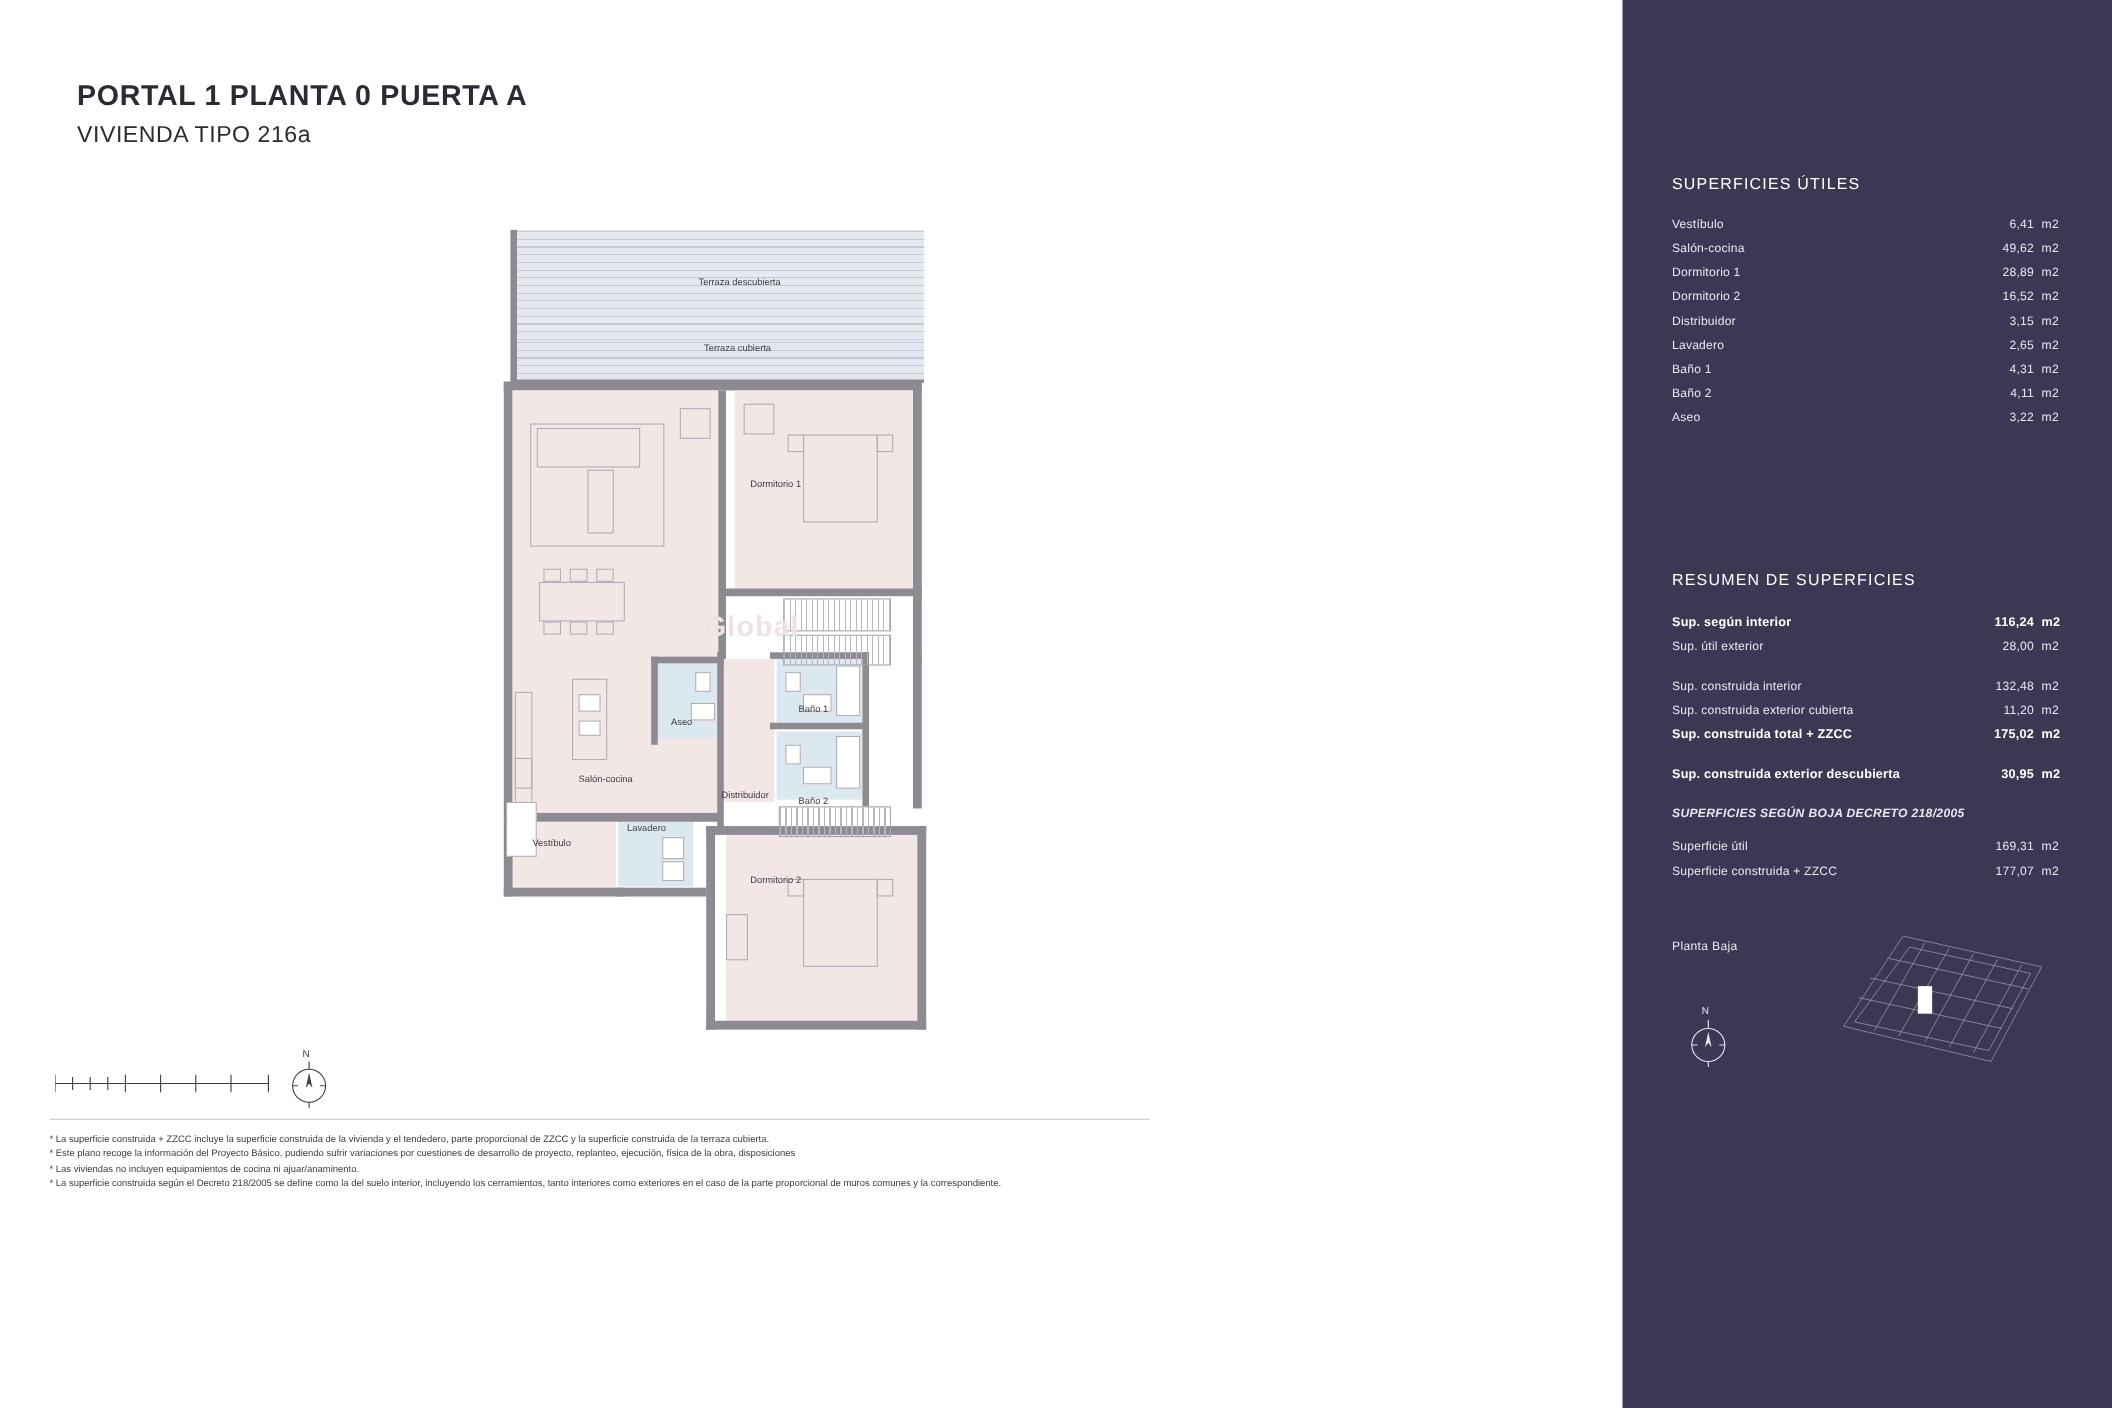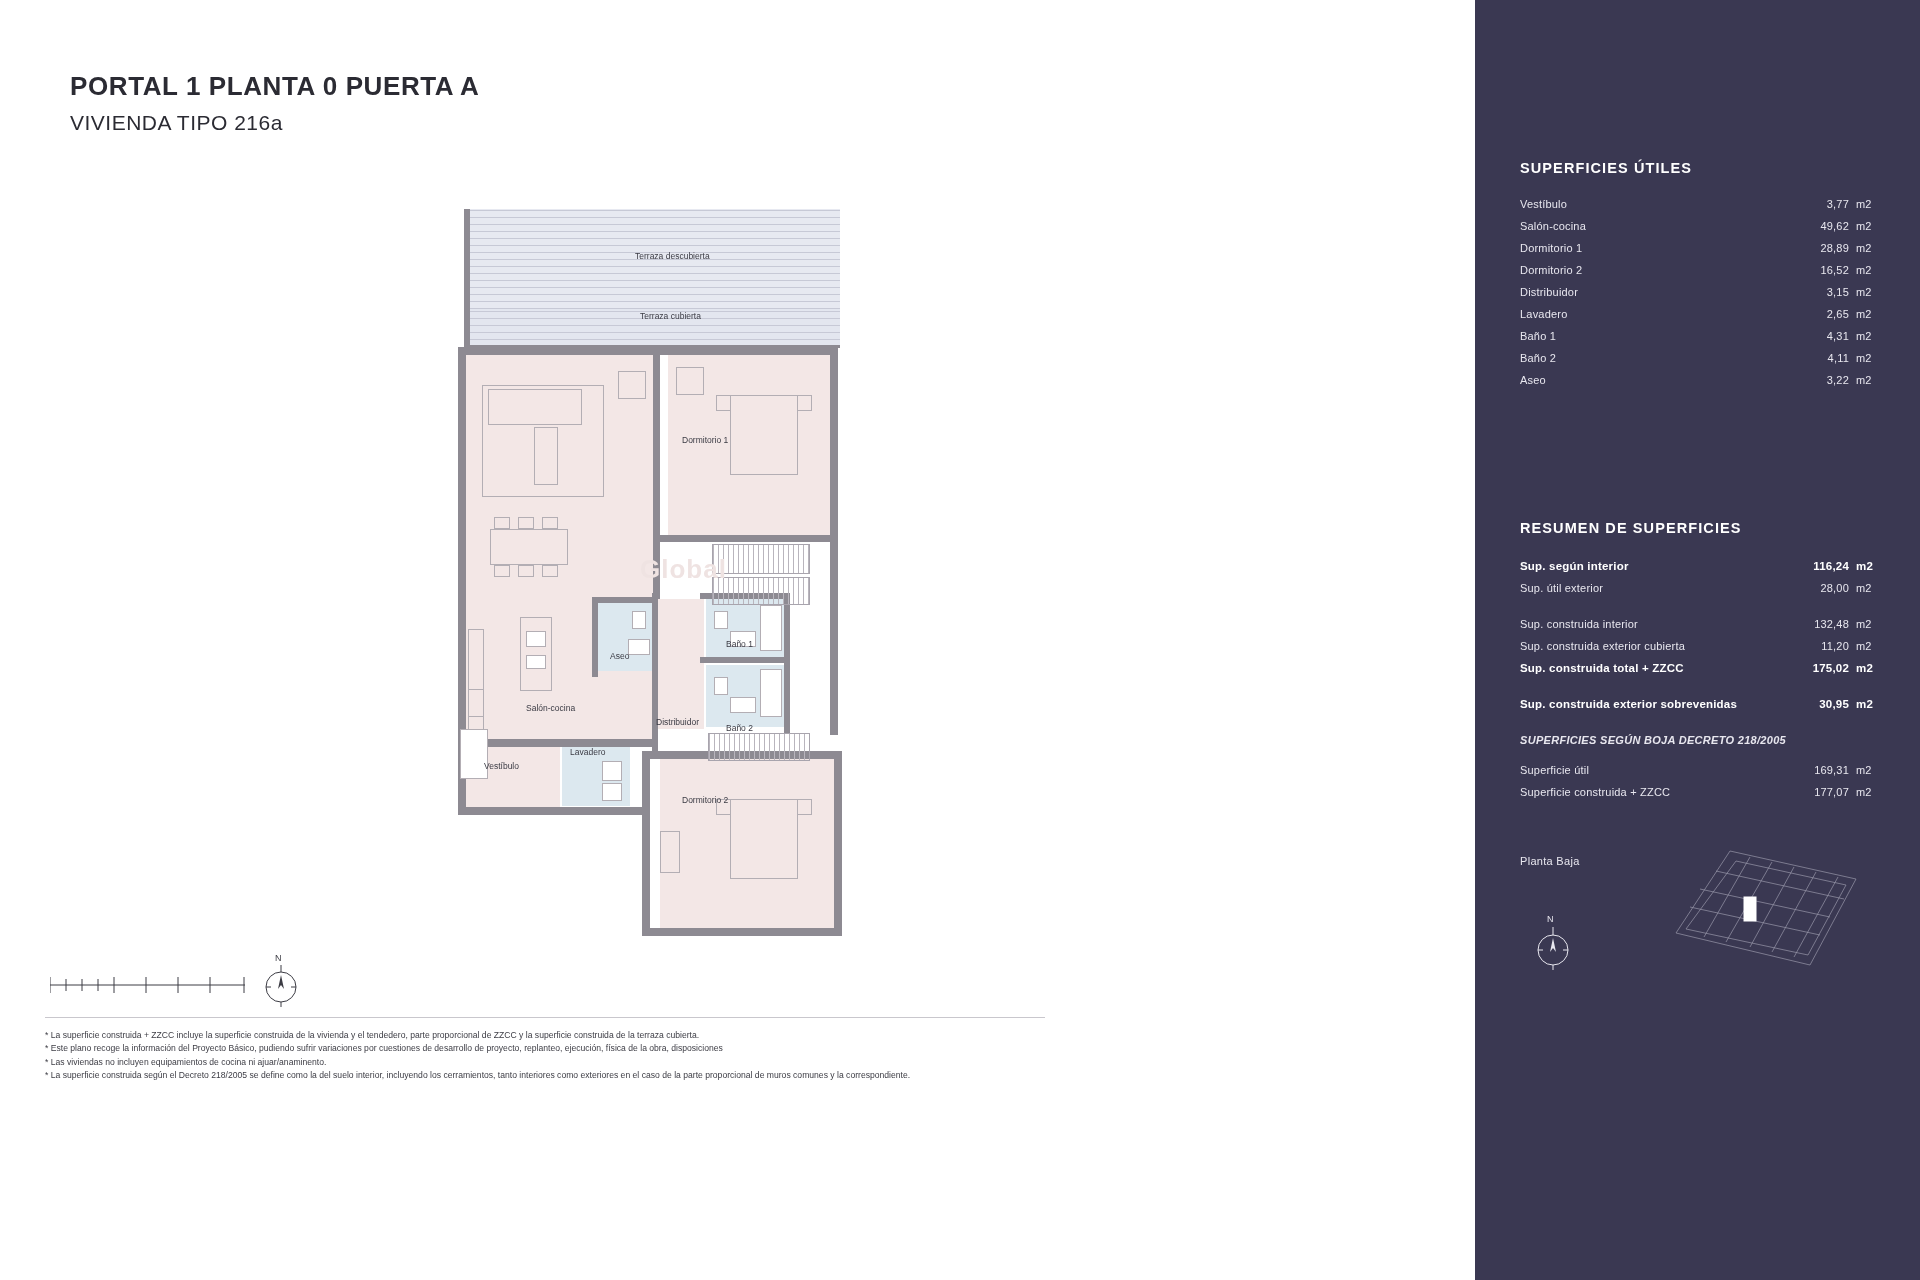--- a/index.html
+++ b/index.html
@@ -12,21 +12,21 @@
   }
   
   .sheet{position:absolute;left:0;top:16px;width:1475px;height:1280px;background:#fff;margin-top:33px;}
   .title-block{position:absolute;left:70px;top:22px;}
   .title-main{font-size:26px;font-weight:bold;letter-spacing:.6px;color:#2b2b33;}
   .title-sub{font-size:21px;font-weight:normal;letter-spacing:.5px;color:#2b2b33;margin-top:9px;}
 
   
   .panel{position:absolute;left:1475px;top:0;width:445px;height:1280px;background:#3a3852;color:#ffffff;}
   .panel h3{
-    font-size:14.5px;font-weight:bold;letter-spacing:1.1px;margin:0;color:#ffffff;
+    font-size:14.5px;font-weight:normal;letter-spacing:1.1px;margin:0;color:#ffffff;
   }
   .panel-sec{position:absolute;left:45px;width:360px;}
   .row{display:flex;justify-content:space-between;align-items:baseline;font-size:11px;color:#e8e7ef;margin-top:10px;letter-spacing:.2px;}
   .row .lbl{white-space:nowrap;}
   .row .val{display:flex;gap:7px;}
   .row .num{text-align:right;min-width:50px;}
   .row .unit{min-width:24px;text-align:left;}
   .row.bold{font-weight:bold;color:#ffffff;font-size:11.5px;}
   .row.italic{font-style:italic;font-weight:bold;font-size:11px;letter-spacing:.3px;}
   .sep-gap{height:14px;}
@@ -220,21 +220,21 @@
 
 <div class="panel">
 
   <div class="panel-sec" style="top:160px;">
     <h3>SUPERFICIES ÚTILES</h3>
     <div style="height:12px;"></div>
     <div id="utiles-list">
         <div class="row">
           <span class="lbl">Vestíbulo</span>
           <span class="val">
-            <span class="num">3,77</span>
+            <span class="num">6,41</span>
             <span class="unit">m2</span>
           </span>
         </div>
         <div class="row">
           <span class="lbl">Salón-cocina</span>
           <span class="val">
             <span class="num">49,62</span>
             <span class="unit">m2</span>
           </span>
         </div>
@@ -329,21 +329,21 @@
           <span class="lbl">Sup. construida total + ZZCC</span>
           <span class="val">
             <span class="num">175,02</span>
             <span class="unit">m2</span>
           </span>
         </div>
       </div>
     <div class="sep-gap"></div>
     <div id="resumen-c">
         <div class="row bold">
-          <span class="lbl">Sup. construida exterior sobrevenidas</span>
+          <span class="lbl">Sup. construida exterior descubierta</span>
           <span class="val">
             <span class="num">30,95</span>
             <span class="unit">m2</span>
           </span>
         </div>
       </div>
     <div class="sep-gap"></div>
     <div class="row italic">
       <span class="lbl">SUPERFICIES SEGÚN BOJA DECRETO 218/2005</span>
     </div>

